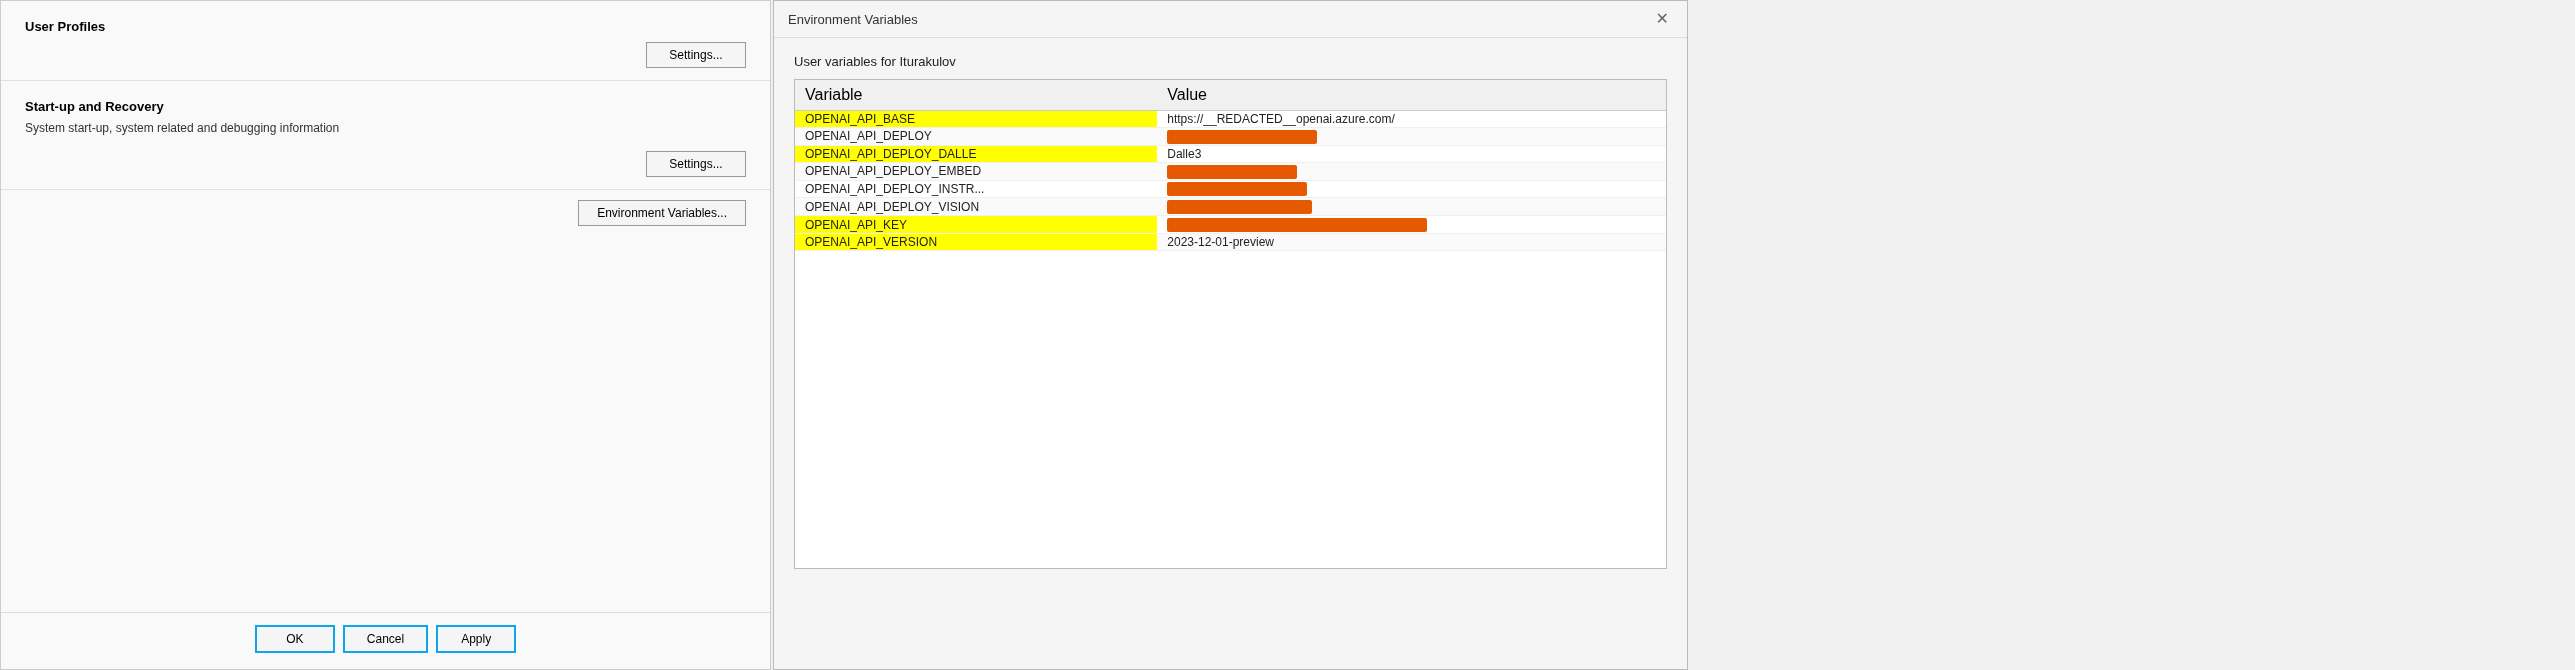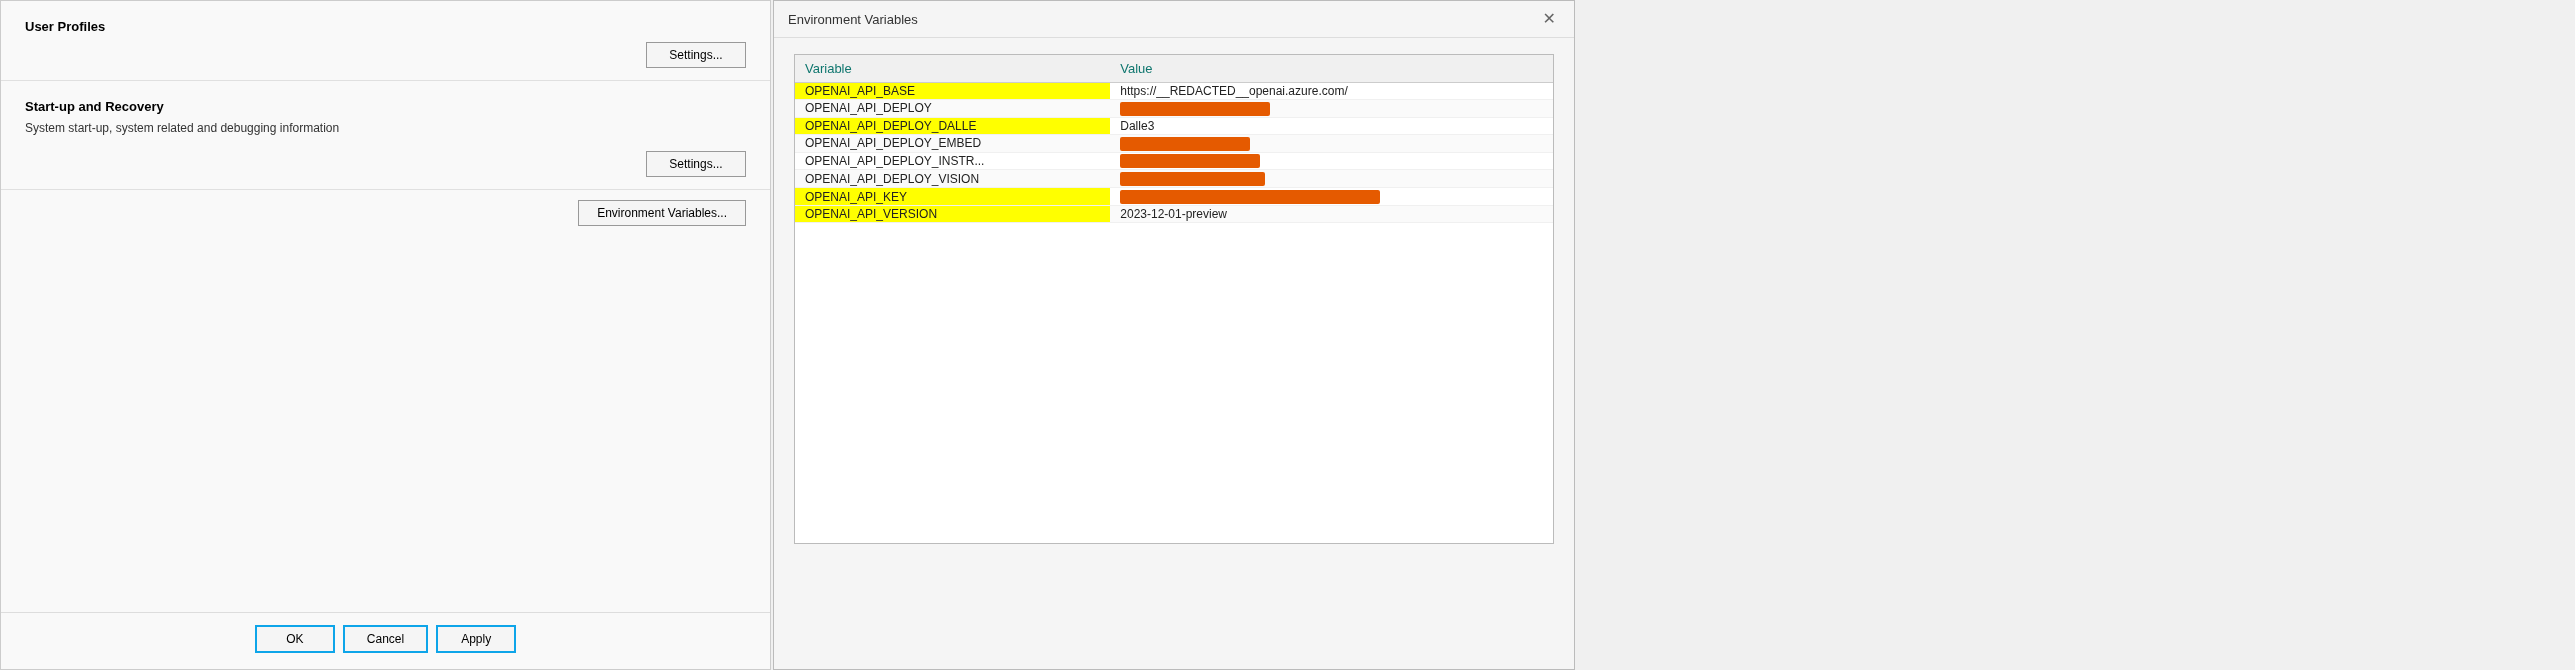--- a/index.html
+++ b/index.html
@@ -79,21 +79,21 @@
       background: #f5f5f5;
       border: 2px solid #0ea5e9;
       font-size: 12px;
       cursor: pointer;
       min-width: 80px;
       color: #000;
     }
 
     
     .right-panel {
-      width: 802px;
+      width: 915px;
       background: #f5f5f5;
       border: 1px solid #bbb;
       margin-left: 2px;
       display: flex;
       flex-direction: column;
       flex-shrink: 0;
     }
 
     .dialog-titlebar {
       padding: 10px 14px;
@@ -140,23 +140,23 @@
     }
 
     table {
       width: 100%;
       border-collapse: collapse;
     }
 
     thead th {
       text-align: left;
       padding: 6px 10px;
-      font-size: 13px;
+      font-size: 16px;
       font-weight: 400;
-      color: #0f766e;
+      color: #000000;
       background: #f0f0f0;
       border-bottom: 1px solid #ccc;
       position: sticky;
       top: 0;
     }
 
     tbody tr {
       cursor: default;
     }
 
@@ -225,20 +225,21 @@
   </div>
 </div>
 
 <div class="right-panel">
   <div class="dialog-titlebar">
     <span class="dialog-title">Environment Variables</span>
     <button class="close-btn">✕</button>
   </div>
 
   <div class="env-content">
+    <div class="user-vars-label">User variables for Iturakulov</div>
     <div class="env-table-wrapper">
       <table>
         <thead>
           <tr>
             <th>Variable</th>
             <th>Value</th>
           </tr>
         </thead>
         <tbody id="env-table-body">
         <tr>

